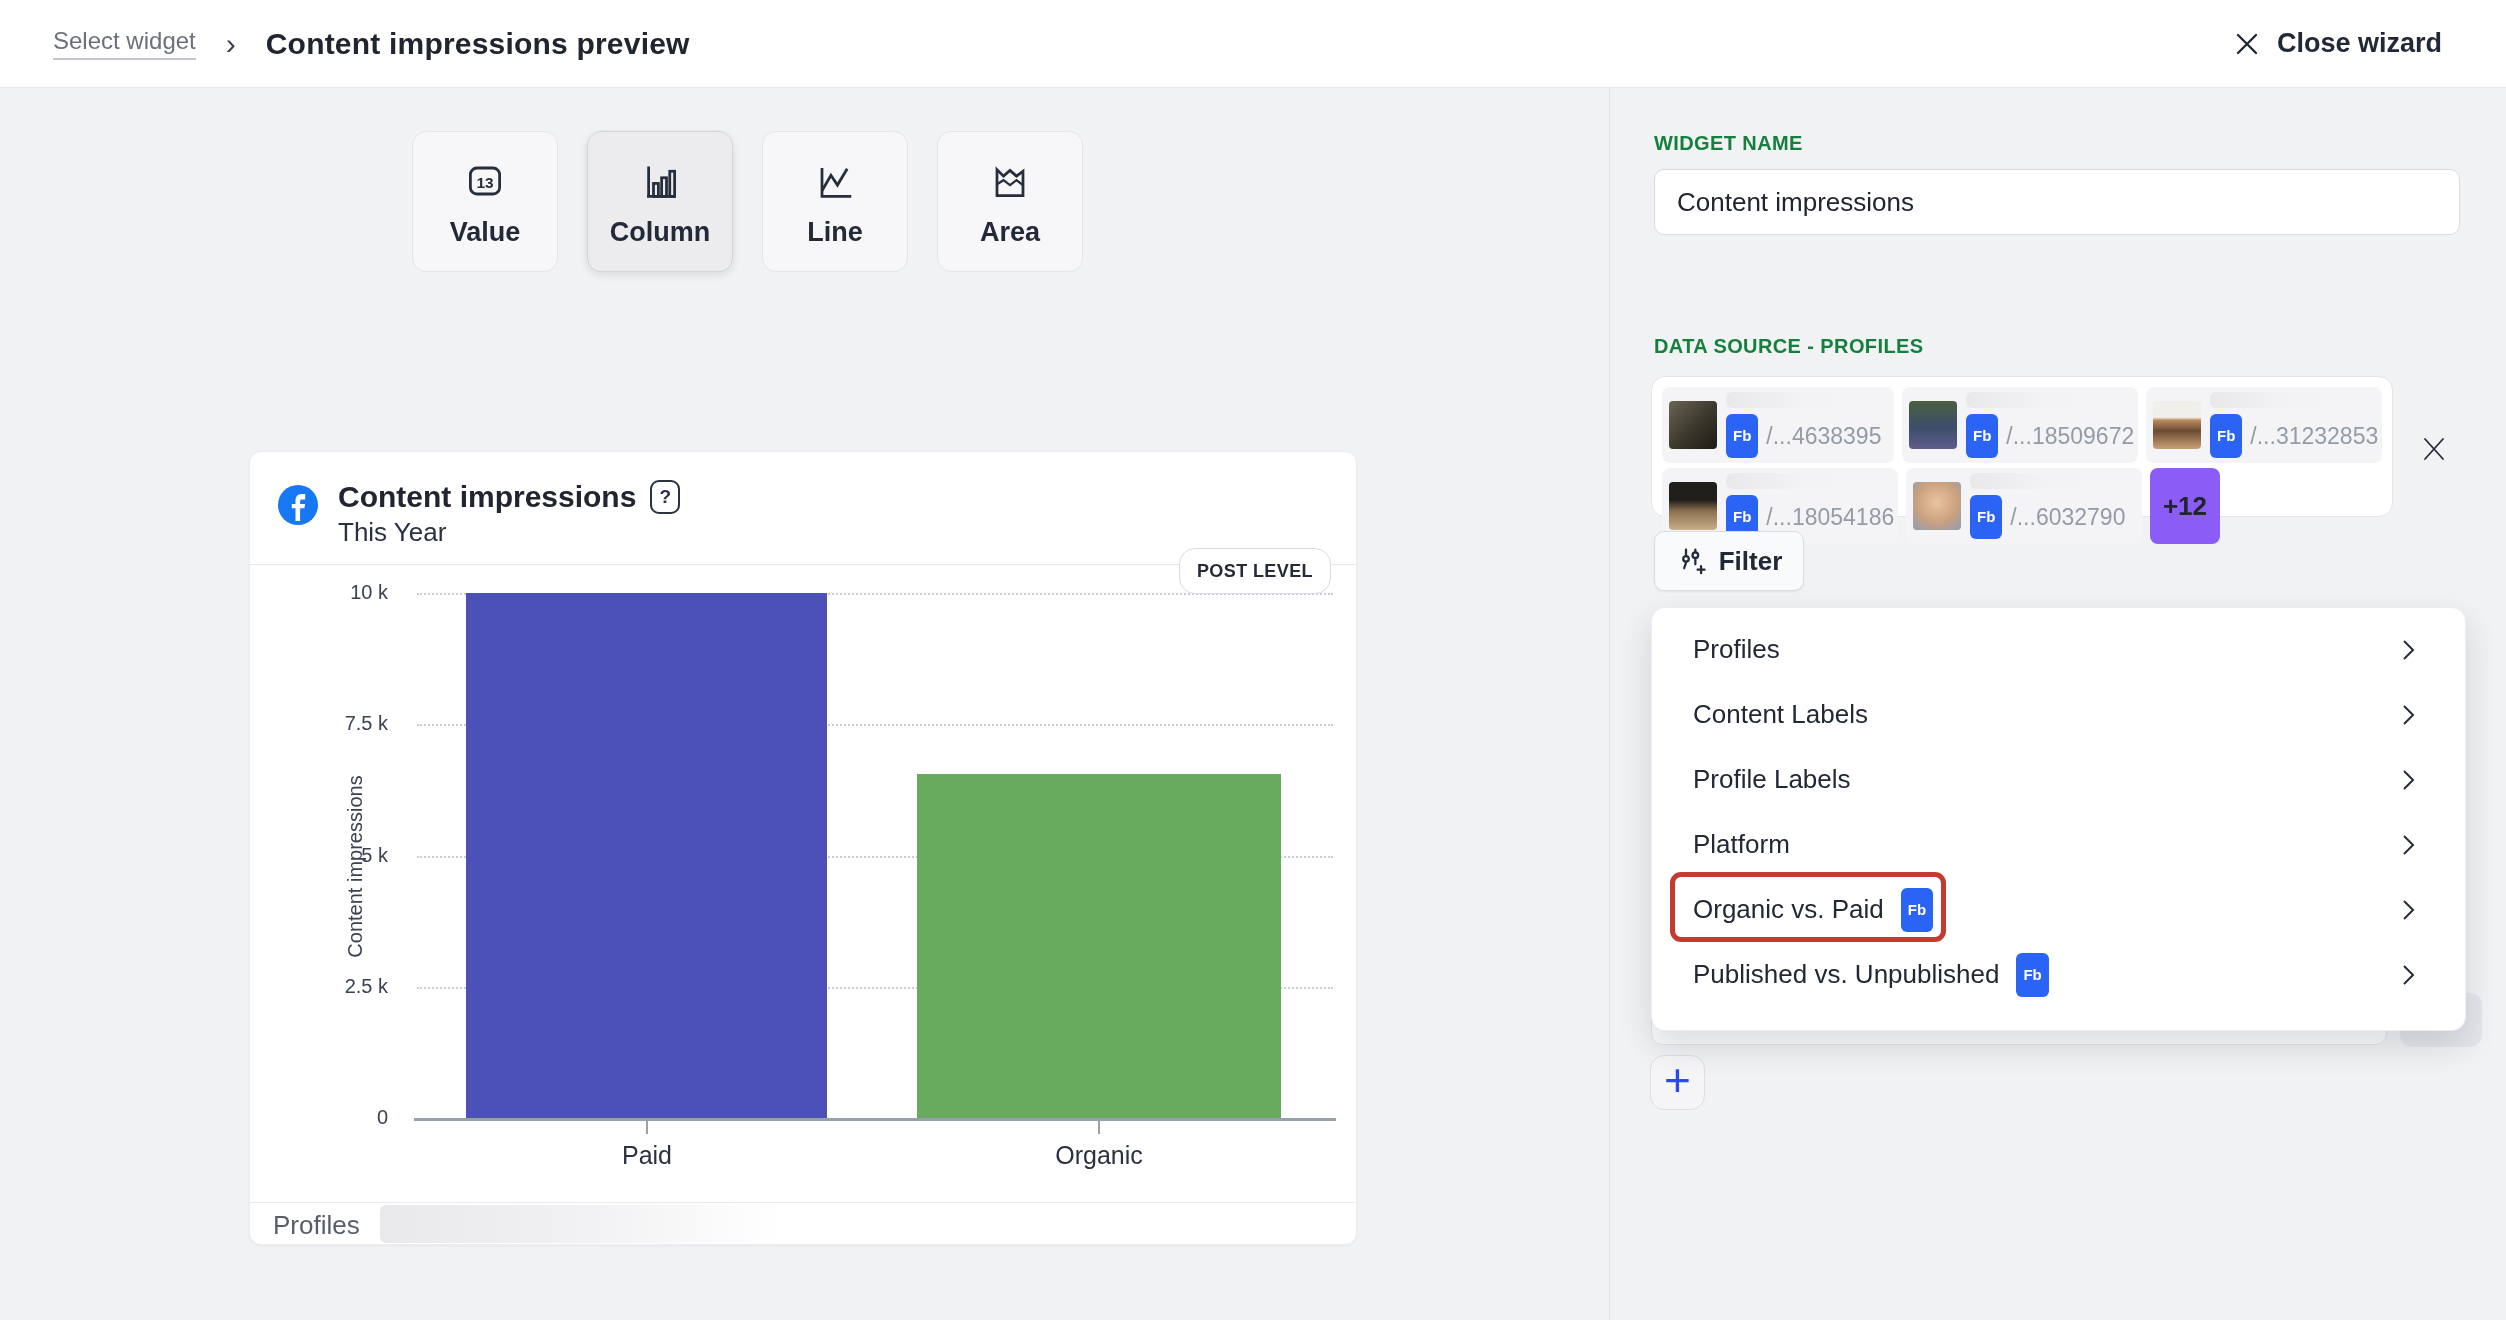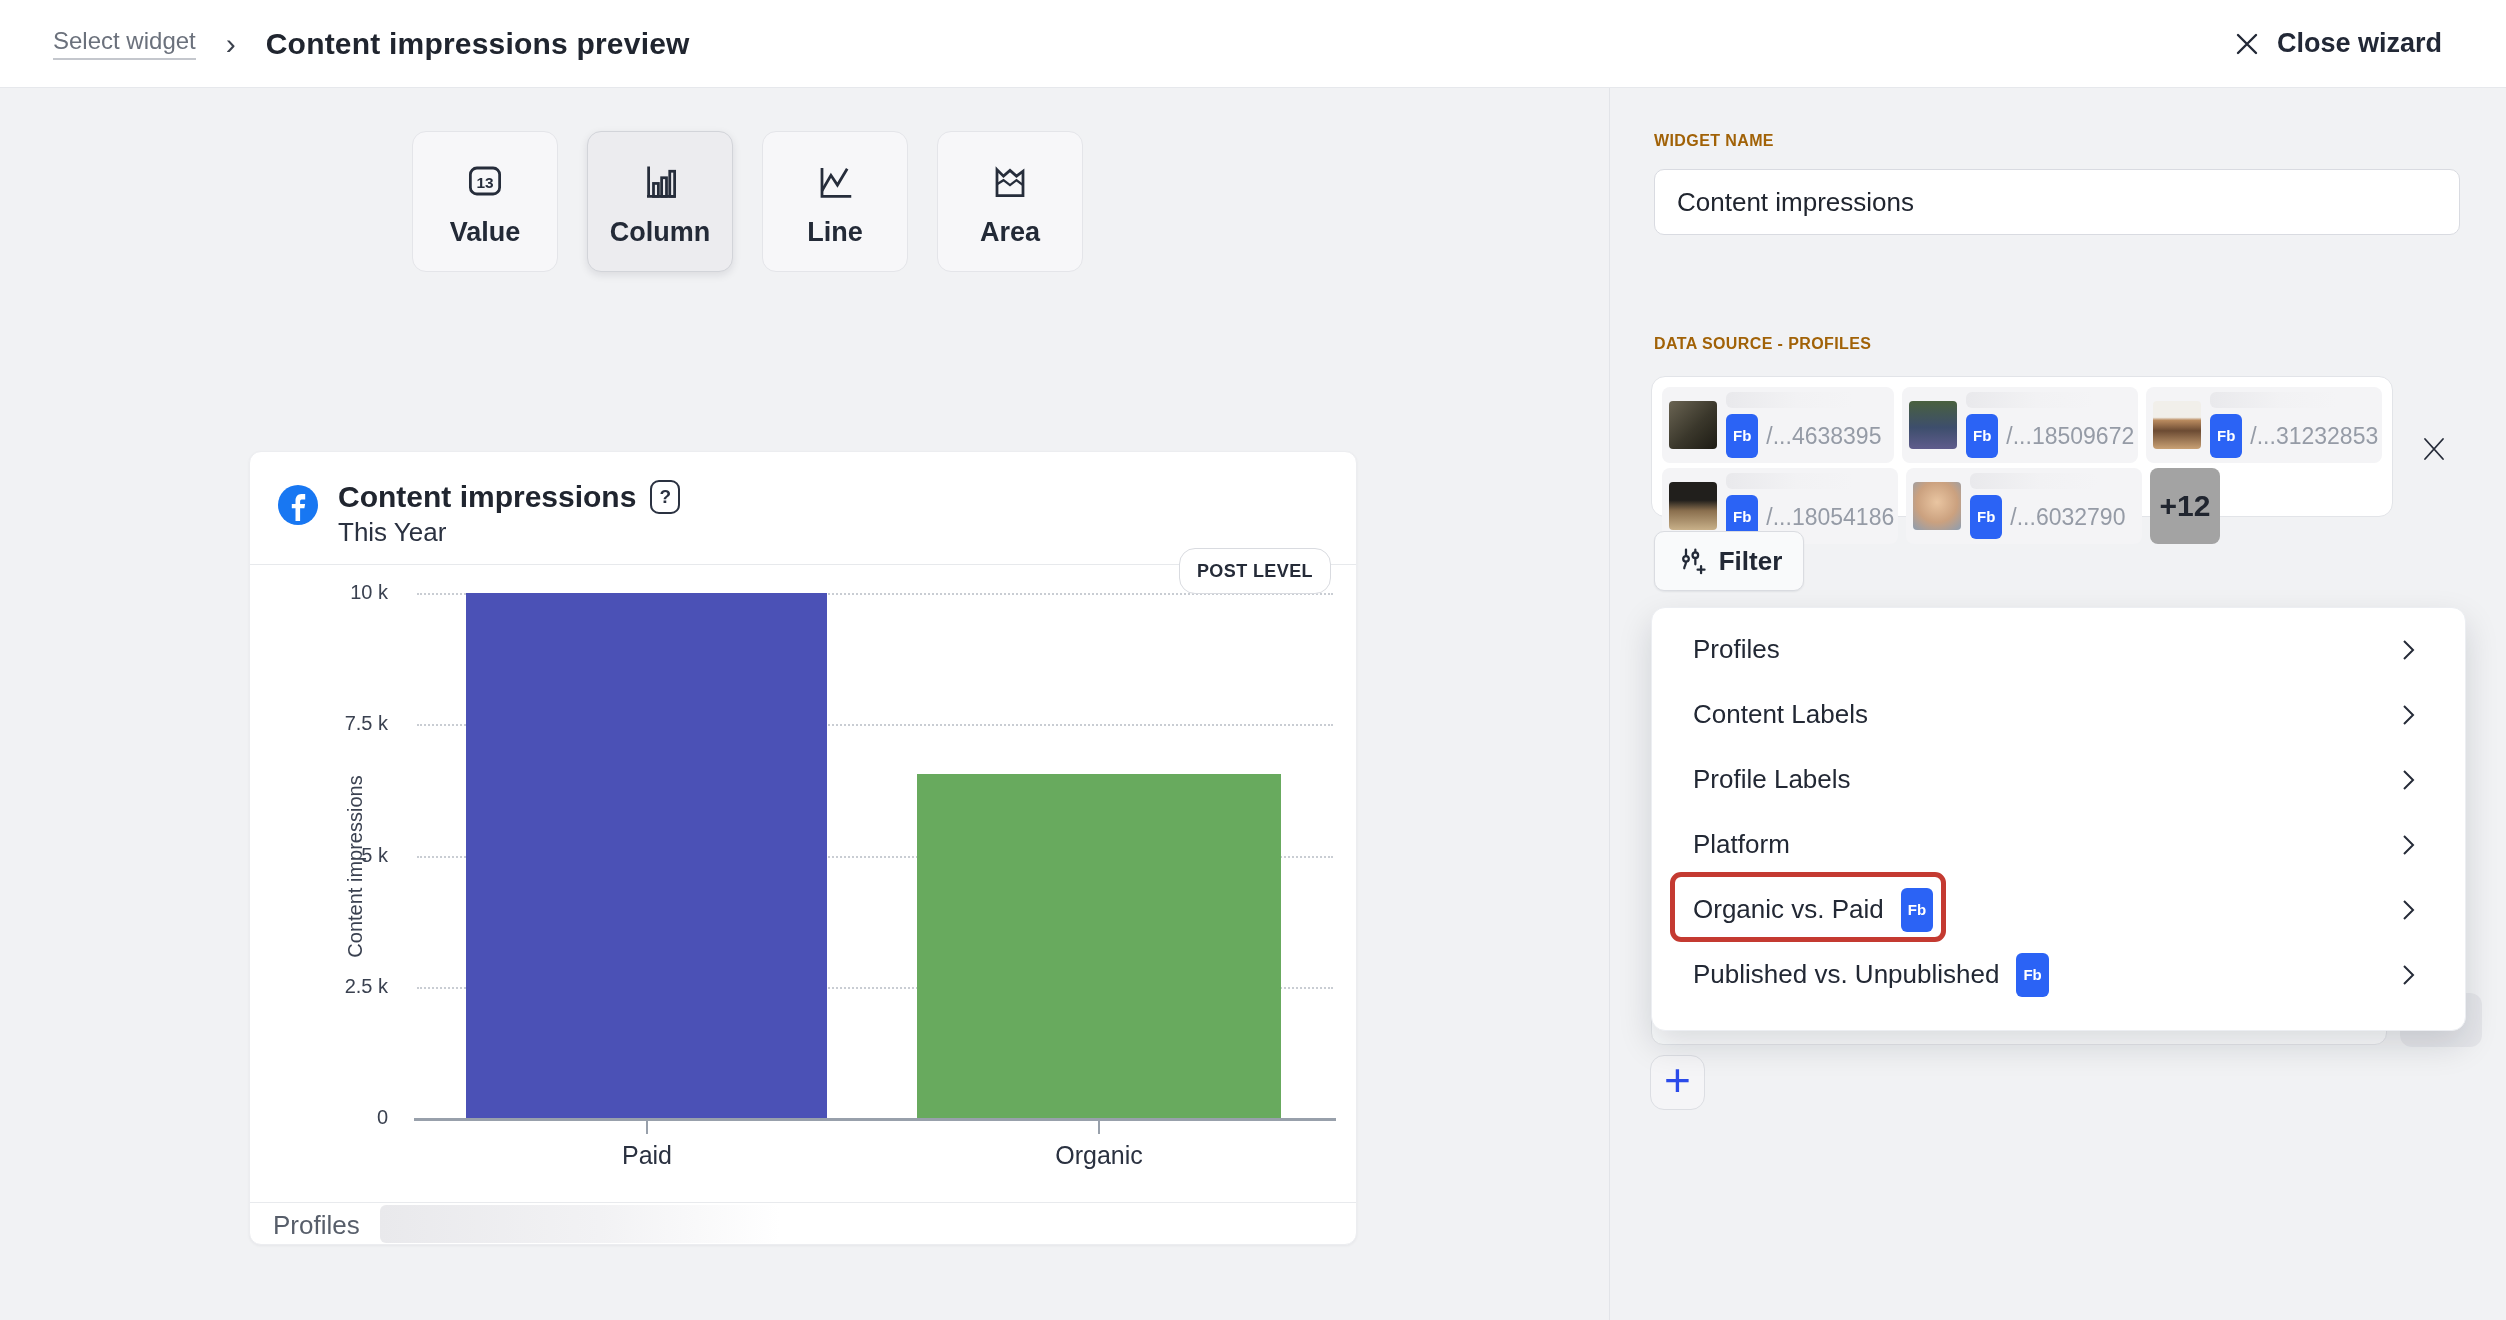--- a/index.html
+++ b/index.html
@@ -85,21 +85,21 @@
   .footer-label { position:absolute; left:23px; top:758px; font-size:26px; color:#575E6A; }
   .skel {
     background:linear-gradient(90deg,#E9E9EC 0%,#F2F2F4 55%,rgba(255,255,255,0) 100%);
     border-radius:6px;
   }
   .footer-skel { position:absolute; left:130px; top:753px; width:400px; height:38px; }
 
   
   .panel-divider { position:absolute; left:1609px; top:88px; width:1px; height:1232px; background:#E2E4E8; }
   .field-label {
-    position:absolute; font-size:16px; font-weight:700; color:#a16207; letter-spacing:.4px;
+    position:absolute; font-size:20px; font-weight:700; color:#15803d; letter-spacing:.4px;
   }
   .name-input {
     position:absolute; left:1654px; top:169px; width:806px; height:66px;
     background:#ffffff; border:1px solid #D9DBE1; border-radius:10px;
     font-family:"Liberation Sans", sans-serif;
     font-size:26px; color:#20252F; padding:0 22px; outline:none;
   }
 
   .profiles-box {
     position:absolute; left:1651px; top:376px; width:742px; height:141px;
@@ -114,23 +114,23 @@
   .chip .avatar { width:48px; height:48px; border-radius:4px; flex:none; }
   .chip-col { display:flex; flex-direction:column; gap:6px; min-width:0; }
   .chip-skel { width:128px; height:16px; }
   .chip-meta { display:flex; align-items:center; gap:8px; }
   .fb-badge {
     background:#2B63F5; color:#fff; border-radius:6px;
     font-size:15px; font-weight:700; padding:13px 7px; line-height:1.2;
   }
   .chip-id { font-size:23px; color:#959BA6; white-space:nowrap; }
   .more-chip {
-    background:#a3a3a3; border-radius:8px; width:70px;
+    background:#8b5cf6; border-radius:8px; width:70px;
     display:flex; align-items:center; justify-content:center;
-    font-size:30px; font-weight:700; color:#20252F;
+    font-size:26px; font-weight:700; color:#20252F;
   }
   .av0 { background:linear-gradient(135deg,#6A6453 0%,#3A372B 55%,#1D1B14 100%); }
   .av1 { background:linear-gradient(180deg,#49603E 0%,#3D4E6C 55%,#5F5C8C 100%); }
   .av2 { background:linear-gradient(180deg,#F1EFEA 0% 34%,#BA8B5F 40%,#6C4B33 62%,#C9A175 100%); }
   .av3 { background:linear-gradient(180deg,#211F1C 0% 38%,#8A6F4E 60%,#C8B089 100%); }
   .av4 { background:radial-gradient(circle at 50% 42%,#E9C5A1 0%,#CBA17F 55%,#8C9DB1 100%); }
 
   .clear-x { position:absolute; left:2415px; top:430px; width:38px; height:38px;
     display:flex; align-items:center; justify-content:center; cursor:pointer; }
 

